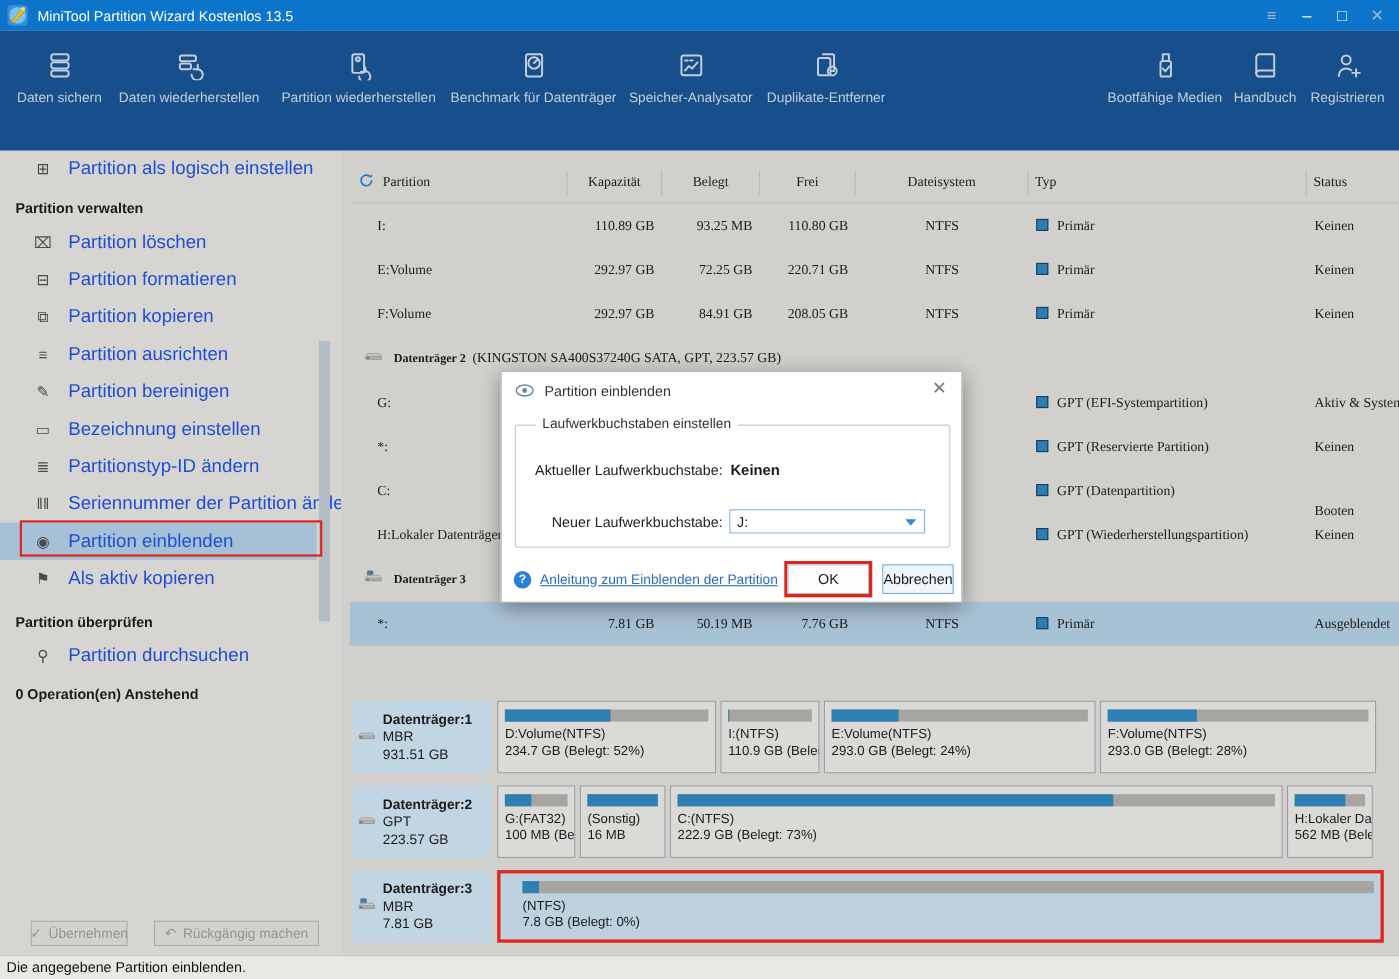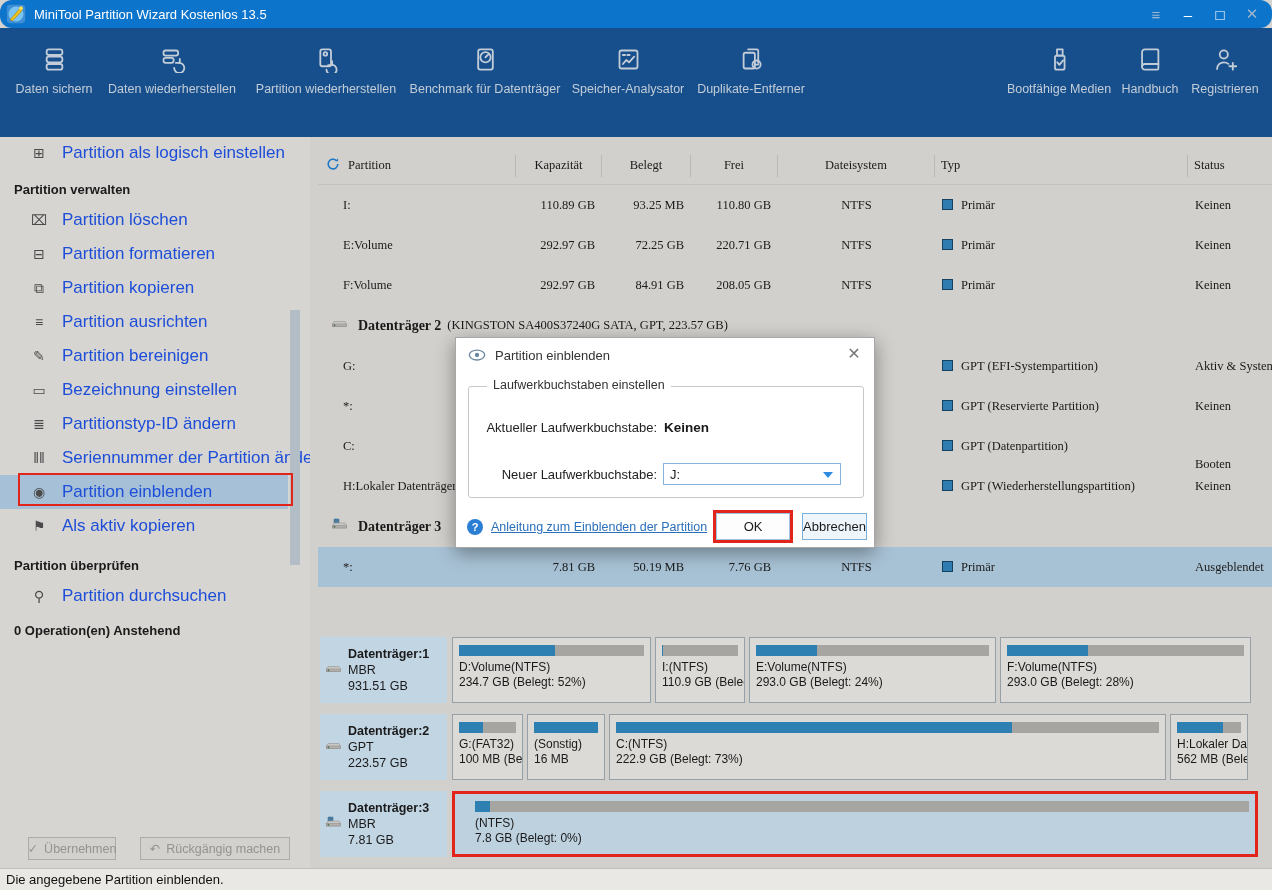--- a/index.html
+++ b/index.html
@@ -1,21 +1,21 @@
 <!DOCTYPE html>
 <html><head>
 <meta charset="utf-8">
 <style>
   * { box-sizing: border-box; margin: 0; padding: 0; }
   html,body { width:1272px; height:890px; }
   body { font-family:"Liberation Sans","DejaVu Sans",sans-serif; font-size:13px; color:#1a1a1a; }
   .app { position:relative; width:1272px; height:890px; background:#d5d3d0; overflow:hidden; }
 
   
-  .titlebar { position:absolute; left:0; top:0; width:1272px; height:28px; background:#0d74cb; display:flex; align-items:center;border-radius:12px; }
+  .titlebar { position:absolute; left:0; top:0; width:1272px; height:28px; background:#0d74cb; display:flex; align-items:center; }
   .app-logo { width:20px; height:20px; margin:0 8px 0 6px; }
   .title-text { color:#ffffff; font-size:13px; }
   .win-controls { position:absolute; right:6px; top:0; height:28px; display:flex; align-items:center; gap:4px; }
   .win-btn { width:28px; height:24px; display:flex; align-items:center; justify-content:center; font-size:15px; color:#ffffff; cursor:default; }
   .win-btn.dim { color:#9fb6cc; }
 
   
   .toolbar { position:absolute; left:0; top:28px; width:1272px; height:109px; background:#174f8c; }
   .tb-group { position:absolute; top:10px; display:flex; }
   .tb-left { left:10px; }
@@ -44,21 +44,21 @@
   .ptable { position:absolute; left:8px; top:10px; width:962px;font-family:Liberation Serif, serif; }
   .thead { display:flex; height:38px; align-items:center; border-bottom:1px solid #c3c1be; }
   .th { display:flex; align-items:center; height:22px; border-right:1px solid #bbb9b6; font-size:12.5px; padding:0 6px; }
   .th:last-child { border-right:none; }
   .th .refresh { margin:0 8px 0 2px; }
   .trow { display:flex; height:40px; align-items:center; }
   .trow.selected { background:#a8c2d5; }
   .td { font-size:12.5px; white-space:nowrap; overflow:hidden; padding:0 7px; }
   .typ-square { display:inline-block; width:11px; height:11px; background:#2e7cb0; border:1px solid #17405e; margin-right:8px; vertical-align:-1px; }
   .disk-row { display:flex; height:41px; align-items:center; padding-left:12px; gap:10px; }
-  .disk-row .dlabel { font-weight:bold; font-size:14px; }
+  .disk-row .dlabel { font-weight:bold; font-size:11px; }
   .disk-row .ddetails { font-size:12.5px; margin-left:-4px; }
 
   
   .diskmap-row { position:absolute; display:flex; left:10px; height:66px; }
   .dm-info { width:127px; background:#c2d5e3; display:flex; align-items:center; padding-left:4px; gap:6px; flex:0 0 127px; }
   .dm-info .dm-text { line-height:16px; font-size:12.5px; }
   .dm-info .dm-name { font-weight:bold; }
   .dm-blocks { display:flex; margin-left:5px; gap:4px; }
   .dm-block { background:#dcdad7; border:1px solid #989f a6; border:1px solid #98a0a7; padding:5px 6px; overflow:hidden; position:relative; }
   .dm-block.selected { background:#bdd1df; }

